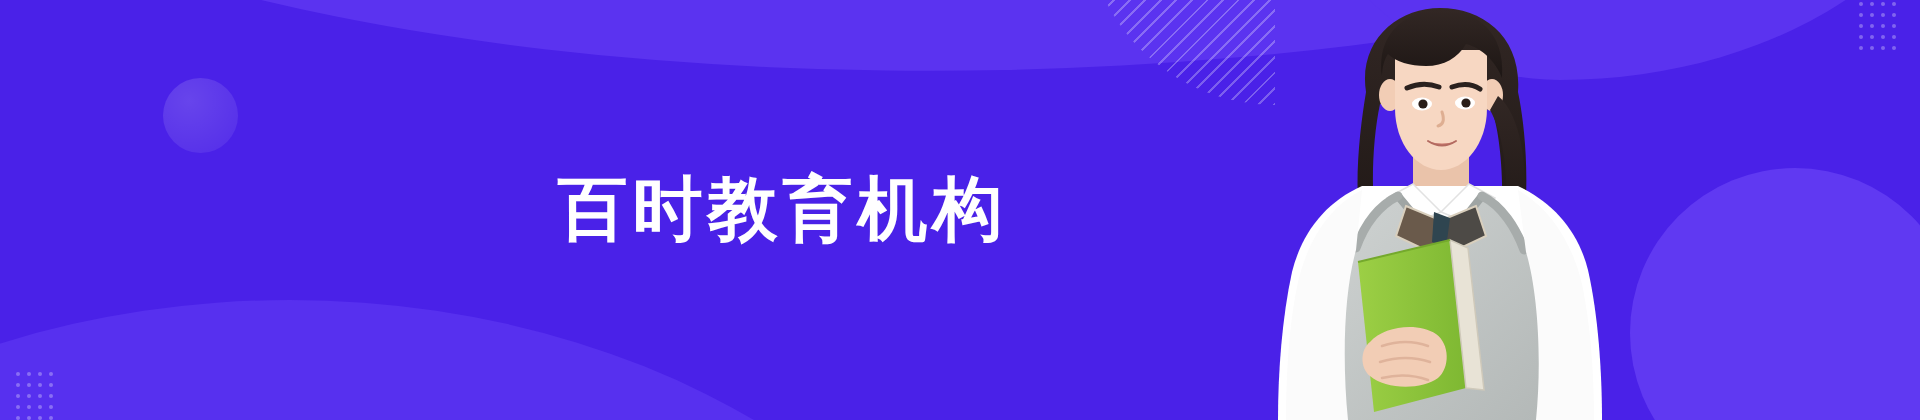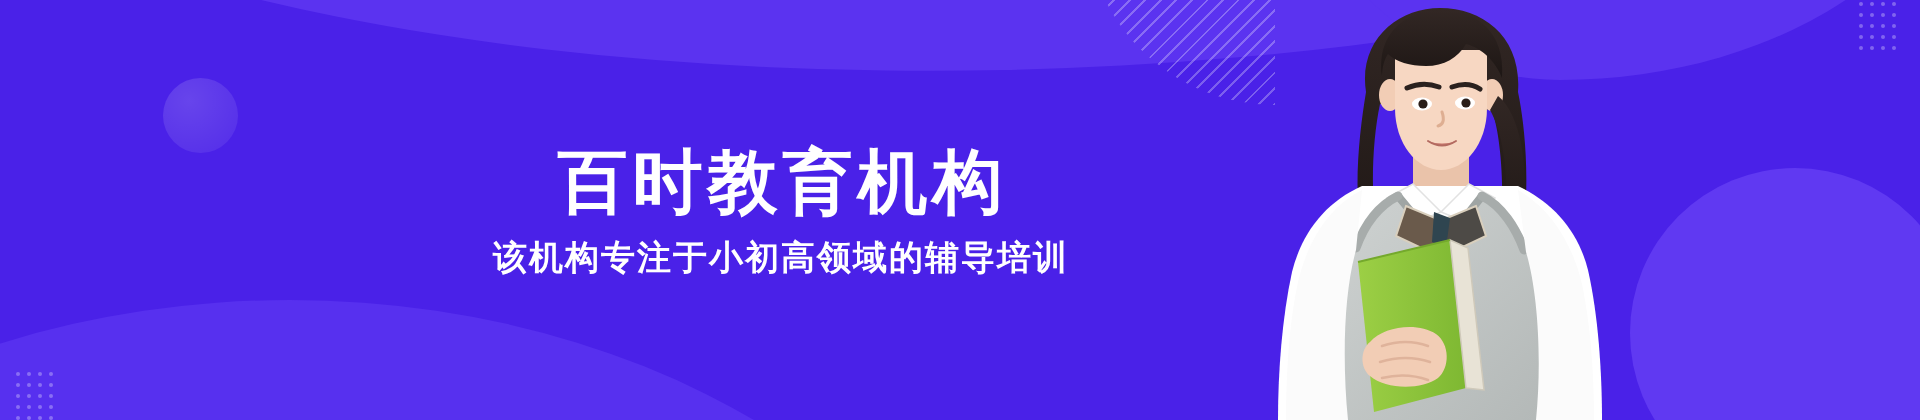--- a/index.html
+++ b/index.html
@@ -169,21 +169,20 @@
       <span class="dot"></span>
       <span class="dot"></span>
     <span class="dot"></span>
       <span class="dot"></span>
       <span class="dot"></span>
       <span class="dot"></span>
   </div>
 
   <div class="text-block">
     <h1 class="title">百时教育机构</h1>
-    <h2 class="subtitle">该机构专注于小初高领域的辅导培训</h2>
   </div>
 
   <div class="student">
     <svg viewBox="0 0 420 420" xmlns="http://www.w3.org/2000/svg" aria-hidden="true">
       <defs>
         <linearGradient id="sweaterG" x1="0" y1="0" x2="1" y2="1">
           <stop offset="0%" stop-color="#ced2d1"></stop>
           <stop offset="100%" stop-color="#b3b8b7"></stop>
         </linearGradient>
         <linearGradient id="bookG" x1="0" y1="0" x2="1" y2="0">

